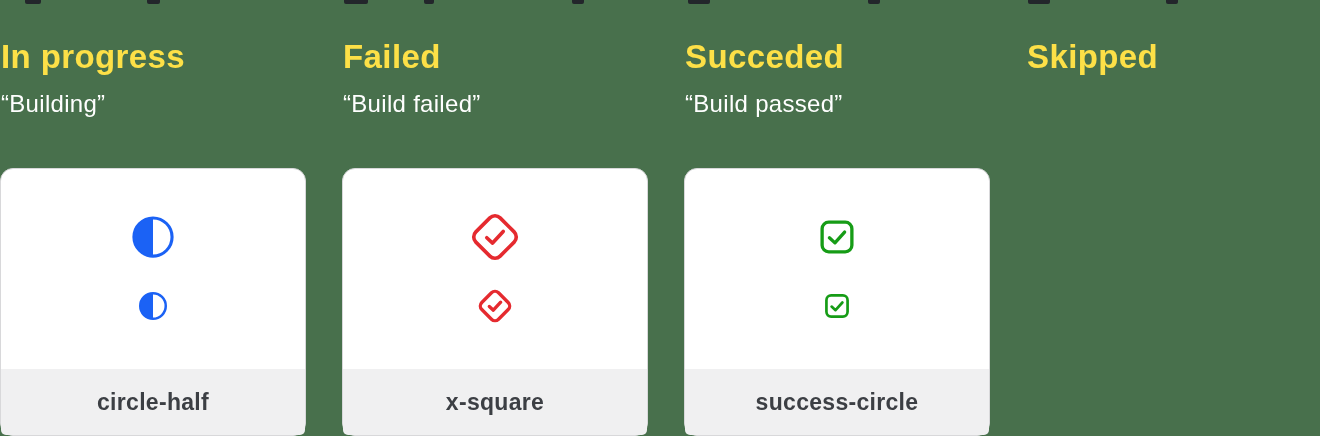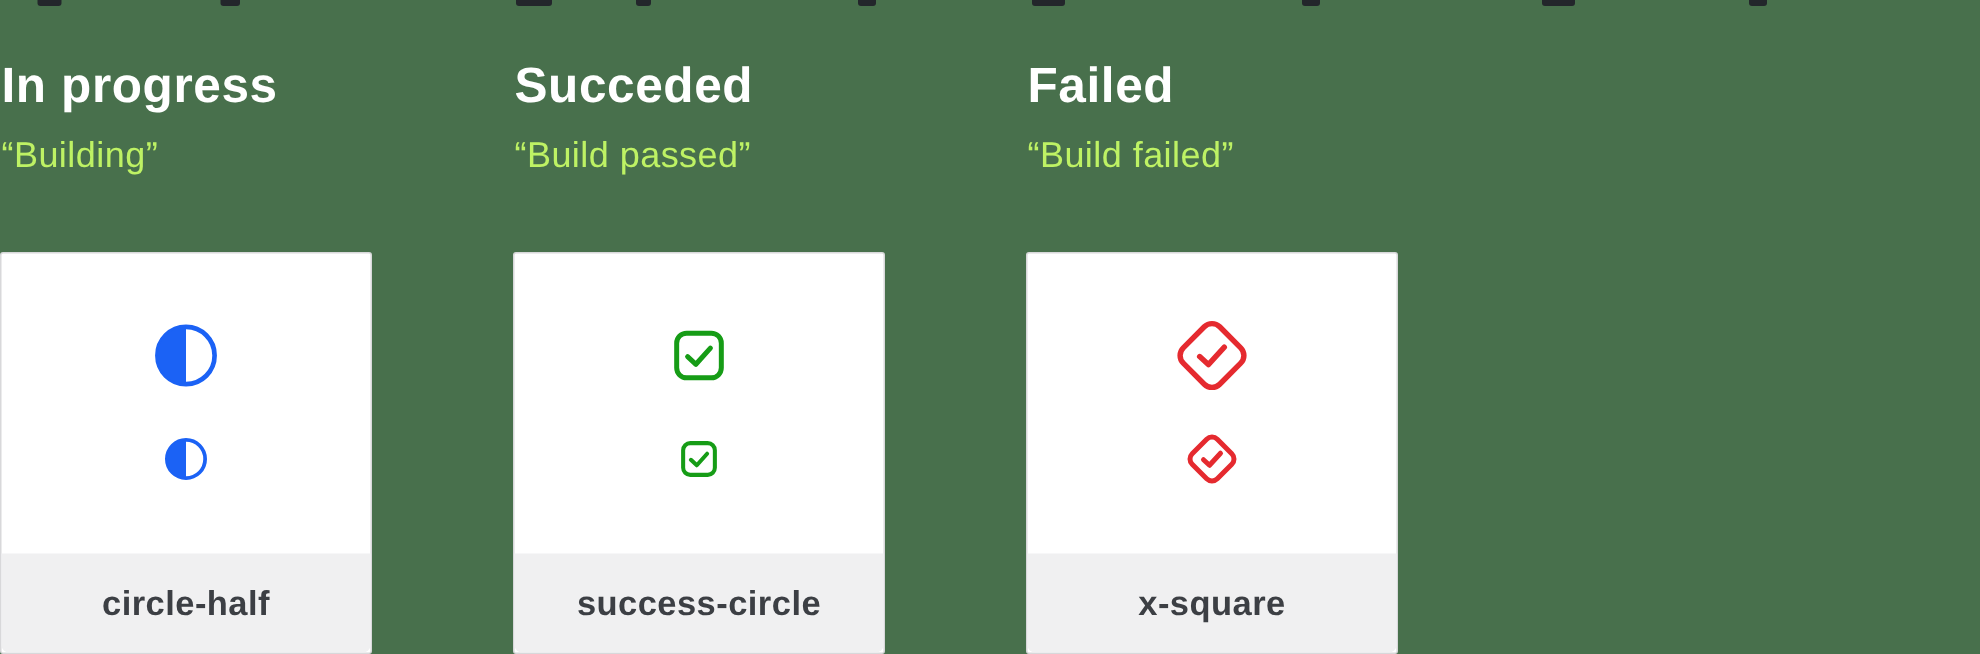--- a/index.html
+++ b/index.html
@@ -12,35 +12,35 @@
   }
   .columns{
     position:absolute;inset:0;
     display:flex;justify-content:space-between;
   }
   .col{width:294px;position:relative;}
   .title{
     margin:40px 0 0 1px;
     font-size:33px;line-height:1;
     font-weight:800;letter-spacing:.4px;
-    color:#ffffff;
+    color:#fde047;
   }
   .quote{
     margin:17px 0 0 1px;
     font-size:24px;line-height:1.2;
     font-weight:500;letter-spacing:.3px;
-    color:#bef264;
+    color:#ffffff;
   }
   .card{
     position:absolute;left:0;top:168px;
-    width:248px;height:268px;
+    width:306px;height:268px;
     box-sizing:border-box;
     background:#FFFFFF;
     border:1px solid #D8D8DA;
-    border-radius:2px;
+    border-radius:13px;
   }
   .card-body{
     position:absolute;left:0;right:0;top:0;height:200px;
   }
   .icon{
     position:absolute;left:50%;
     transform:translate(-50%,-50%);
     display:block;line-height:0;
   }
   .icon-lg{top:68px;}
@@ -80,20 +80,42 @@
           <svg width="30" height="30" viewBox="0 0 24 24">
             <circle cx="12" cy="12" r="10.2" fill="none" stroke="var(--c)" stroke-width="2"></circle>
             <path d="M12 1.8 A10.2 10.2 0 0 0 12 22.2 Z" fill="var(--c)"></path>
           </svg>
         </span>
       </div>
       <div class="card-footer">circle-half</div>
     </div>
   </section>
 
+  <section class="col" style="--c: #E52A2F;">
+    <h2 class="title">Failed</h2>
+    <p class="quote">“Build failed”</p>
+    <div class="card">
+      <div class="card-body">
+        <span class="icon icon-lg">
+          <svg width="58" height="58" viewBox="0 0 24 24">
+            <rect x="4.9" y="4.9" width="14.2" height="14.2" rx="3" fill="none" stroke="var(--c)" stroke-width="1.5" transform="rotate(45 12 12)"></rect>
+            <path d="M8.6 12.3 L11 14.5 L15.4 9.7" fill="none" stroke="var(--c)" stroke-width="1.5" stroke-linecap="round" stroke-linejoin="round"></path>
+          </svg>
+        </span>
+        <span class="icon icon-sm">
+          <svg width="40" height="40" viewBox="0 0 24 24">
+            <rect x="4.9" y="4.9" width="14.2" height="14.2" rx="3" fill="none" stroke="var(--c)" stroke-width="2" transform="rotate(45 12 12)"></rect>
+            <path d="M8.6 12.3 L11 14.5 L15.4 9.7" fill="none" stroke="var(--c)" stroke-width="2" stroke-linecap="round" stroke-linejoin="round"></path>
+          </svg>
+        </span>
+      </div>
+      <div class="card-footer">x-square</div>
+    </div>
+  </section>
+
   <section class="col" style="--c: #169C16;">
     <h2 class="title">Succeded</h2>
     <p class="quote">“Build passed”</p>
     <div class="card">
       <div class="card-body">
         <span class="icon icon-lg">
           <svg width="38" height="38" viewBox="0 0 24 24">
             <rect x="2.6" y="2.6" width="18.8" height="18.8" rx="4.2" fill="none" stroke="var(--c)" stroke-width="2.1"></rect>
             <path d="M7.2 12.5 L10.7 15.7 L16.8 8.9" fill="none" stroke="var(--c)" stroke-width="2.1" stroke-linecap="round" stroke-linejoin="round"></path>
           </svg>
@@ -102,43 +124,22 @@
           <svg width="27" height="27" viewBox="0 0 24 24">
             <rect x="2.6" y="2.6" width="18.8" height="18.8" rx="4.2" fill="none" stroke="var(--c)" stroke-width="2.4"></rect>
             <path d="M7.2 12.5 L10.7 15.7 L16.8 8.9" fill="none" stroke="var(--c)" stroke-width="2.4" stroke-linecap="round" stroke-linejoin="round"></path>
           </svg>
         </span>
       </div>
       <div class="card-footer">success-circle</div>
     </div>
   </section>
 
-  <section class="col" style="--c: #E52A2F;">
-    <h2 class="title">Failed</h2>
-    <p class="quote">“Build failed”</p>
-    <div class="card">
-      <div class="card-body">
-        <span class="icon icon-lg">
-          <svg width="58" height="58" viewBox="0 0 24 24">
-            <rect x="4.9" y="4.9" width="14.2" height="14.2" rx="3" fill="none" stroke="var(--c)" stroke-width="1.5" transform="rotate(45 12 12)"></rect>
-            <path d="M8.6 12.3 L11 14.5 L15.4 9.7" fill="none" stroke="var(--c)" stroke-width="1.5" stroke-linecap="round" stroke-linejoin="round"></path>
-          </svg>
-        </span>
-        <span class="icon icon-sm">
-          <svg width="40" height="40" viewBox="0 0 24 24">
-            <rect x="4.9" y="4.9" width="14.2" height="14.2" rx="3" fill="none" stroke="var(--c)" stroke-width="2" transform="rotate(45 12 12)"></rect>
-            <path d="M8.6 12.3 L11 14.5 L15.4 9.7" fill="none" stroke="var(--c)" stroke-width="2" stroke-linecap="round" stroke-linejoin="round"></path>
-          </svg>
-        </span>
-      </div>
-      <div class="card-footer">x-square</div>
-    </div>
-  </section>
-
   <section class="col" style="--c: #59606C;">
+    <h2 class="title">Skipped</h2>
   </section>
 
 </div>
 
 <div class="frag" style="left:25px;width:16px;"></div>
 <div class="frag" style="left:147px;width:13px;"></div>
 <div class="frag" style="left:344px;width:24px;"></div>
 <div class="frag" style="left:424px;width:10px;"></div>
 <div class="frag" style="left:572px;width:12px;"></div>
 <div class="frag" style="left:688px;width:22px;"></div>

